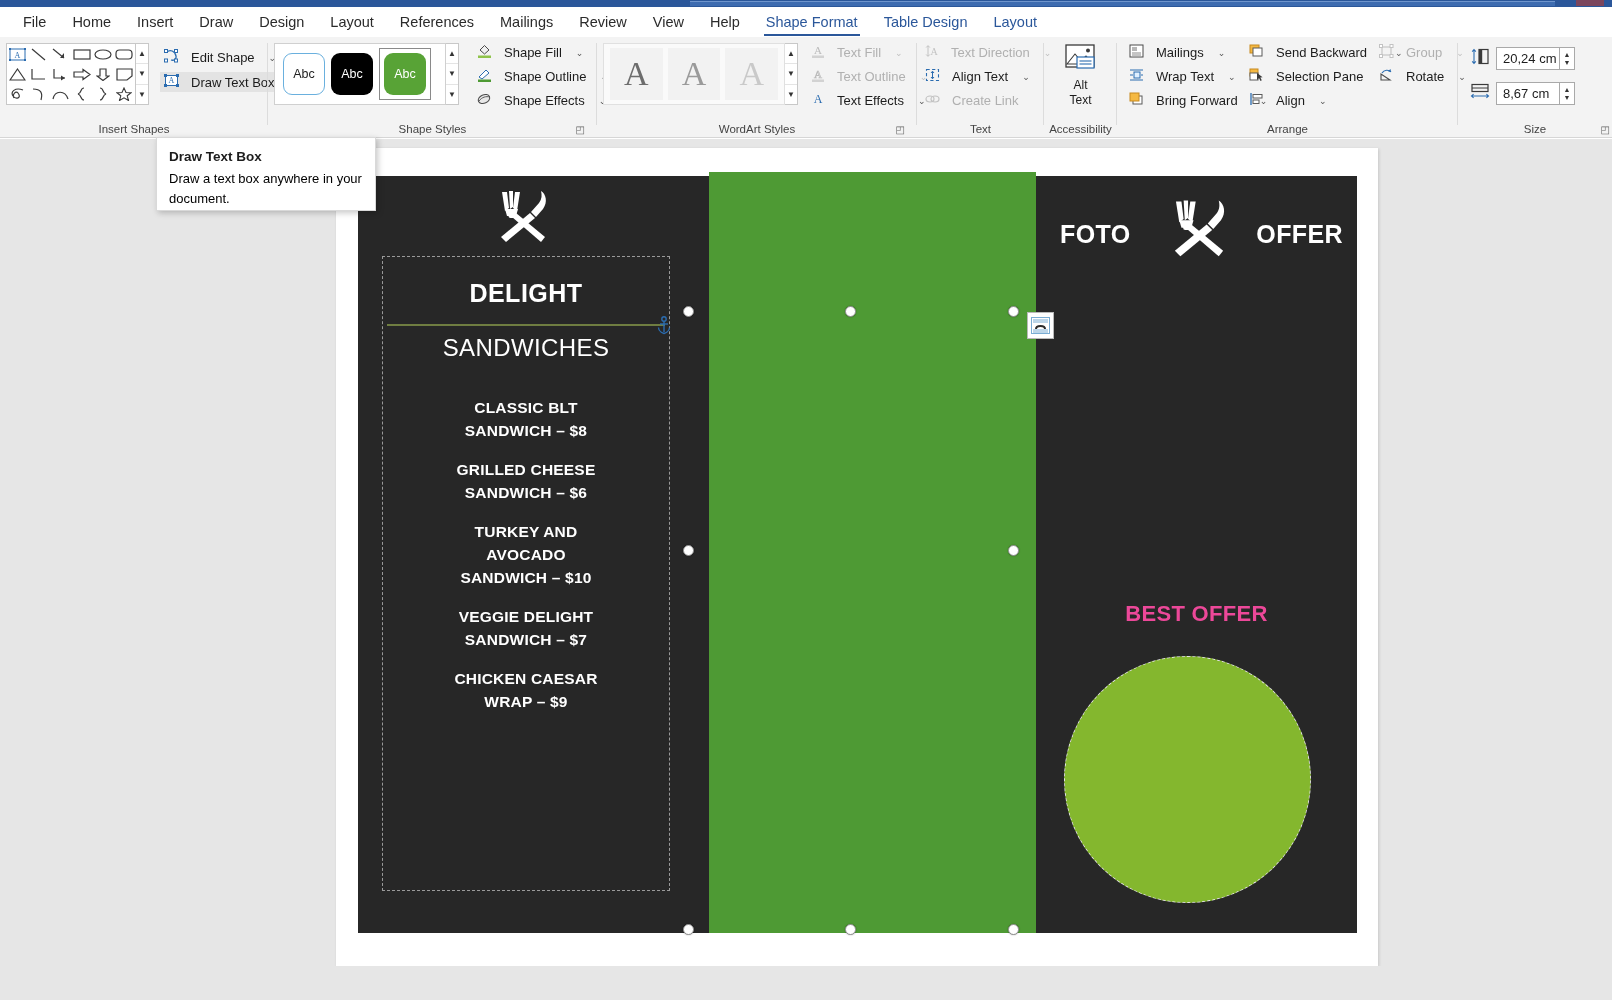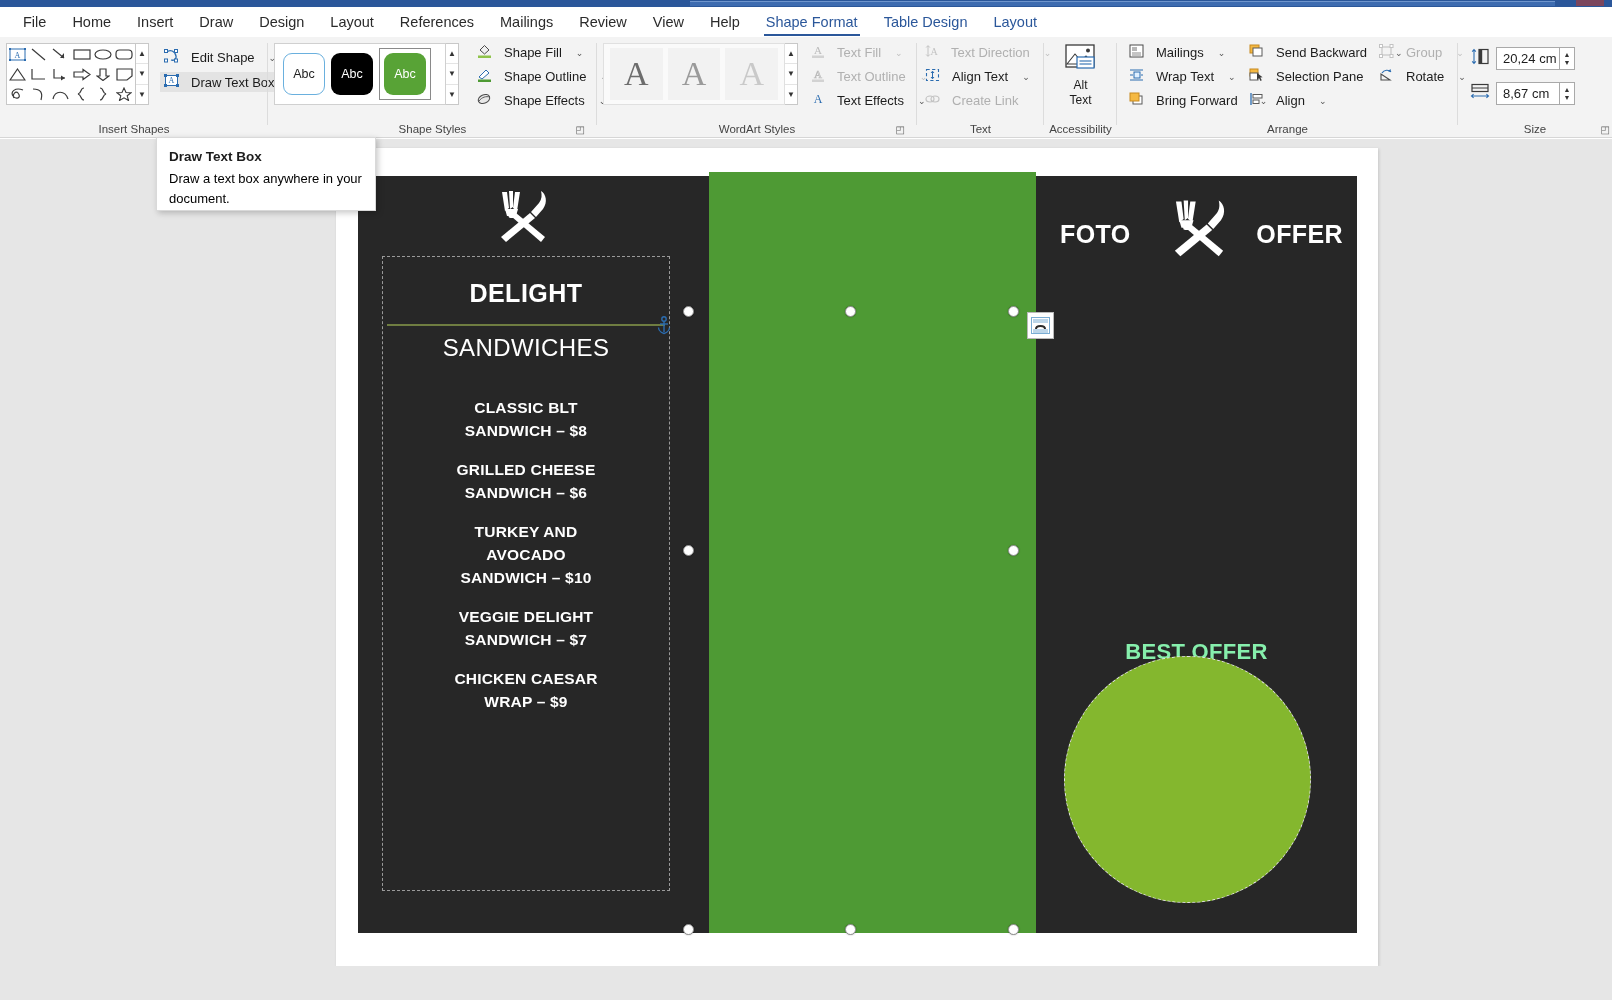--- a/index.html
+++ b/index.html
@@ -192,21 +192,21 @@
     position: absolute; left: 678px; top: 0; width: 321px; height: 757px;
   }
   .foto, .food {
     position: absolute; top: 44px; color: #fff; font-size: 25px; font-weight: bold;
     letter-spacing: .4px;
   }
   .foto { left: 24px; }
   .food { right: 14px; }
   .best-offer {
     position: absolute; top: 425px; width: 100%; text-align: center;
-    color: #86efac; font-size: 22px; font-weight: bold; letter-spacing: .3px; margin-top: 38px;
+    color: #ec4899; font-size: 22px; font-weight: bold; letter-spacing: .3px;
   }
   .circle {
     position: absolute; left: 28px; top: 480px; width: 247px; height: 247px;
     border-radius: 50%; background: #84b72e;
     border: 1.4px dashed #e4e4e4;
   }
 
   
   .handle {
     position: absolute; width: 11px; height: 11px; border-radius: 50%;

